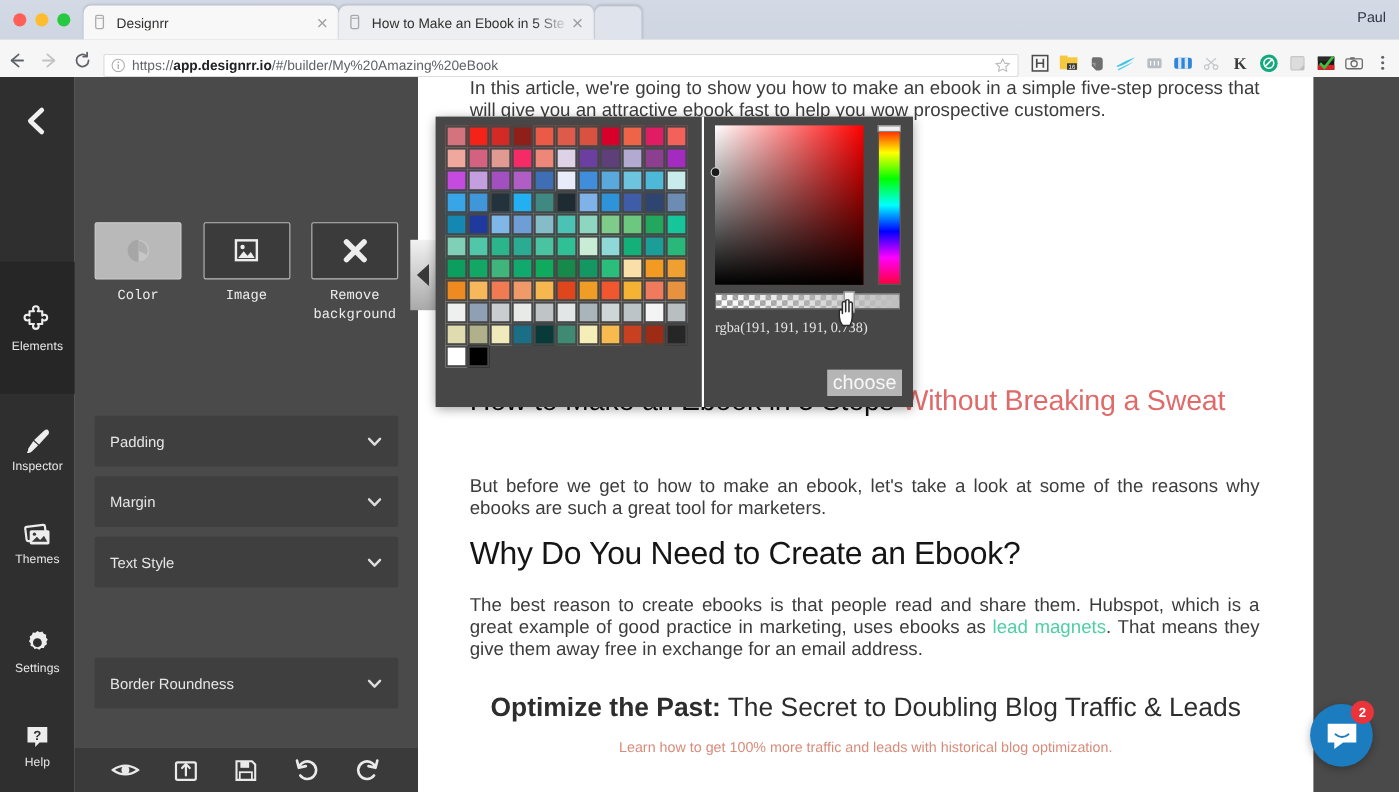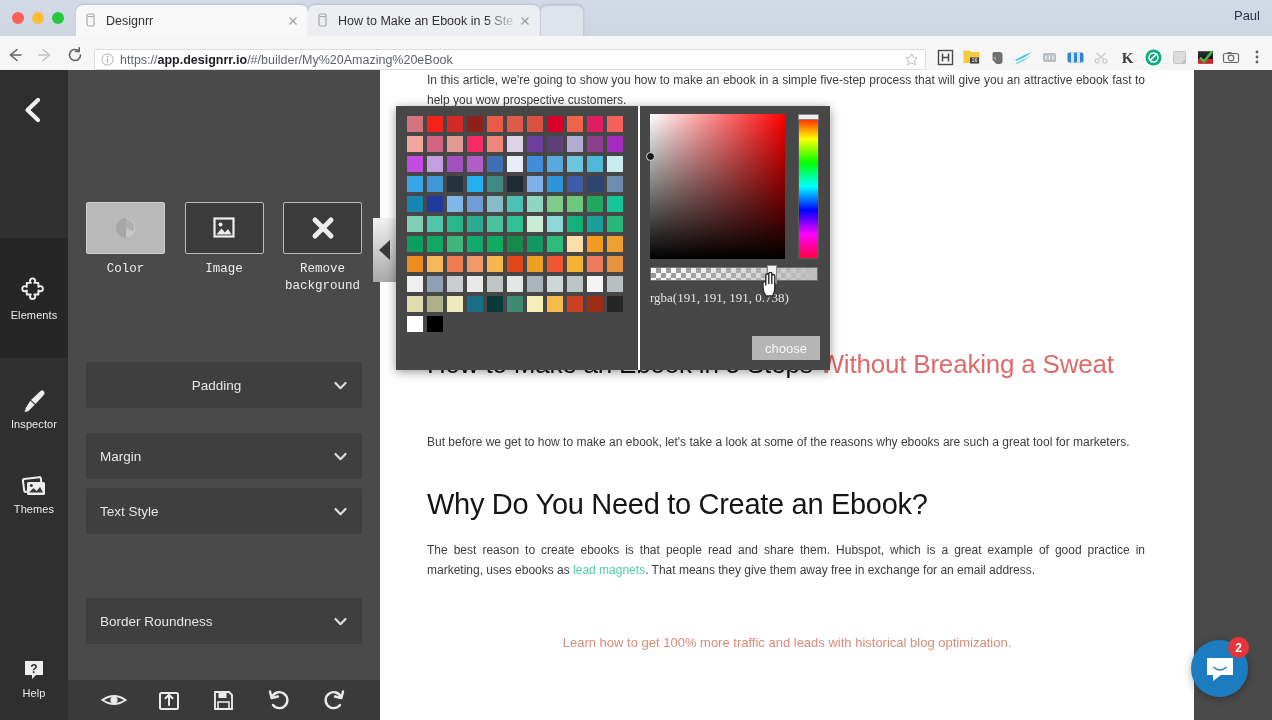--- a/index.html
+++ b/index.html
@@ -74,21 +74,21 @@
 
   
   .collapse{position:absolute;left:373px;top:218px;width:24px;height:64px;
             background:linear-gradient(#f2f2f2,#a9a9a9);display:flex;align-items:center;
             justify-content:center;}
 
   
   .canvas{position:absolute;left:380px;top:70px;width:814px;height:650px;background:#ffffff;
           overflow:hidden;}
   .doc{position:absolute;left:0;top:0;width:814px;}
-  .dp{font-family:"Liberation Sans",sans-serif;font-size:12px;line-height:20px;color:#3c3c3c;
+  .dp{font-family:"Liberation Sans",sans-serif;font-size:17px;line-height:20px;color:#3c3c3c;
       text-align:justify;}
   .dp a{color:#4ecfa4;text-decoration:none;}
   .hero-h{font-family:"Liberation Sans Narrow","Liberation Sans",sans-serif;
           font-size:26px;line-height:34px;color:#111;font-weight:400;letter-spacing:-.2px;}
   .hl-red{color:#e06a6a;}
   .img-card{position:absolute;left:56px;width:702px;background:#fff;}
   .img-title{font-size:24px;line-height:37px;color:#2d2d2d;text-align:center;
              font-family:"Liberation Sans Narrow","Liberation Sans",sans-serif;}
   .img-title b{font-weight:700;}
   .img-sub{font-size:13px;color:#d98b7a;text-align:center;margin-top:10px;}
@@ -118,21 +118,21 @@
               linear-gradient(45deg,#999 25%,transparent 25%,transparent 75%,#999 75%),
               linear-gradient(45deg,#999 25%,transparent 25%,transparent 75%,#999 75%);
             background-size:10px 10px;background-position:0 0,5px 5px;background-color:#fff;
             border:1px solid #6d6d6d;box-sizing:border-box;}
   .alphafill{position:absolute;left:0;top:0;height:100%;width:100%;
              background:linear-gradient(to right,rgba(191,191,191,0),rgba(191,191,191,1));}
   .alphahandle{position:absolute;top:-3px;left:116px;width:10px;height:19px;background:#f2f2f2;
                border:1px solid #888;box-sizing:border-box;}
   .rgbaval{margin-top:9px;color:#e4e4e4;font-size:13px;font-family:"Liberation Serif",serif;}
   .choosebtn{position:absolute;right:10px;bottom:10px;width:68px;height:24px;background:#b5b5b5;
-             color:#f7f7f7;font-size:13px;display:flex;align-items:center;justify-content:center;
+             color:#f7f7f7;font-size:18px;display:flex;align-items:center;justify-content:center;
              border:none;font-family:"Liberation Sans Narrow","Liberation Sans",sans-serif;}
   .cursor{position:absolute;left:760px;top:272px;width:22px;height:26px;z-index:40;}
 
   
   .intercom{position:absolute;left:1191px;top:640px;width:57px;height:57px;border-radius:50%;
             background:#1c7cc0;display:flex;align-items:center;justify-content:center;
             box-shadow:0 2px 8px rgba(0,0,0,.3);}
   .icbadge{position:absolute;left:1228px;top:637px;width:21px;height:21px;border-radius:50%;
            background:#e8343a;color:#fff;font-size:12px;display:flex;align-items:center;
            justify-content:center;font-weight:600;}
@@ -309,20 +309,21 @@
 
       <div class="hero-h" style="position:absolute;left:47px;top:277px;width:730px;white-space:nowrap;"><span>How to Make an Ebook in 5 Steps </span><span class="hl-red">Without Breaking a Sweat</span></div>
 
       <div class="dp" style="position:absolute;left:47px;top:362px;width:718px;">But before we get to how to make an ebook, let's take a look at some of the reasons why ebooks are such a great tool for marketers.</div>
 
       <div style="position:absolute;left:47px;top:415px;width:718px;font-size:29px;line-height:38px;color:#151515;font-family:'Liberation Sans Narrow','Liberation Sans',sans-serif;letter-spacing:-.3px;">Why Do You Need to Create an Ebook?</div>
 
       <div class="dp" style="position:absolute;left:47px;top:470px;width:718px;"><span>The best reason to create ebooks is that people read and share them. Hubspot, which is a great example of good practice in marketing, uses ebooks as </span><a href="#">lead magnets</a><span>. That means they give them away free in exchange for an email address.</span></div>
 
       <div class="img-card" style="top:555px;">
+        <div class="img-title"><b>Optimize the Past:</b><span> The Secret to Doubling Blog Traffic &amp; Leads</span></div>
         <div class="img-sub">Learn how to get 100% more traffic and leads with historical blog optimization.</div>
       </div>
 
     </div>
   </div>
   <div class="rightedge"></div>
 
   <div class="rail">
     <div class="railitem" style="top:12px;height:56px;">
       <svg width="30" height="30" viewBox="0 0 30 30">
@@ -348,20 +349,27 @@
     <div class="railitem" style="top:386px;height:76px;">
       <svg width="30" height="26" viewBox="0 0 30 26">
         <rect x="4.5" y="4" width="18" height="13" rx="1.5" fill="none" stroke="#ededed" stroke-width="2" transform="rotate(-7 13.5 10.5)"></rect>
         <rect x="8" y="8" width="18" height="13" rx="1.5" fill="#ededed"></rect>
         <path d="M10 18.5 l4.5-4.5 l3 3 l3.5-4 l3 5.5z" fill="#3a3a3a"></path>
         <circle cx="12.3" cy="11.6" r="1.5" fill="#3a3a3a"></circle>
       </svg>
       <span class="rlbl">Themes</span>
     </div>
 
+    <div class="railitem" style="top:484px;height:76px;">
+      <svg width="28" height="28" viewBox="0 0 28 28">
+        <path d="M14 2.6 l2.2 1.1 l2.3-.6 l1.3 2.1 l2.2 .9 l-.2 2.4 l1.6 1.8 l-1.2 2.1 l.5 2.3 l-2 1.3 l-.8 2.2 l-2.4-.1 l-1.8 1.6 l-2.1-1.2 l-2.3 .5 l-1.3-2 l-2.2-.8 l.1-2.4 l-1.6-1.8 l1.2-2.1 l-.5-2.3 l2-1.3 l.8-2.2 l2.4 .1z" transform="translate(0,0)" fill="#ededed"></path>
+        <circle cx="14" cy="13.3" r="4" fill="#2f2f2f"></circle>
+      </svg>
+      <span class="rlbl">Settings</span>
+    </div>
 
     <div class="railitem" style="top:570px;height:76px;">
       <svg width="26" height="26" viewBox="0 0 26 26">
         <path d="M4 3 h18 v14 h-7 l-4 4 v-4 h-7z" fill="#ededed"></path>
         <text x="13" y="14.5" font-size="12" font-weight="700" fill="#2f2f2f" text-anchor="middle" font-family="Liberation Sans, sans-serif">?</text>
       </svg>
       <span class="rlbl">Help</span>
     </div>
 
   </div>
@@ -394,21 +402,21 @@
       <div class="bgopt">
         <div class="bgbox">
           <svg width="26" height="26" viewBox="0 0 26 26">
             <path d="M5 5 L21 21 M21 5 L5 21" stroke="#ededed" stroke-width="5" stroke-linecap="round"></path>
           </svg>
         </div>
         <div class="bglbl">Remove background</div>
       </div>
     </div>
 
-    <div class="acc" style="top:292px;text-align:center;">
+    <div class="acc" style="top:308px;">
       <span class="alabel">Padding</span>
       <svg class="chev" viewBox="0 0 15 15">
           <path d="M2.5 5 L7.5 10.2 L12.5 5" fill="none" stroke="#dcdcdc" stroke-width="2.2" stroke-linecap="round" stroke-linejoin="round"></path>
         </svg>
     </div>
     <div class="acc" style="top:363px;">
       <span class="alabel">Margin</span>
       <svg class="chev" viewBox="0 0 15 15">
           <path d="M2.5 5 L7.5 10.2 L12.5 5" fill="none" stroke="#dcdcdc" stroke-width="2.2" stroke-linecap="round" stroke-linejoin="round"></path>
         </svg>

